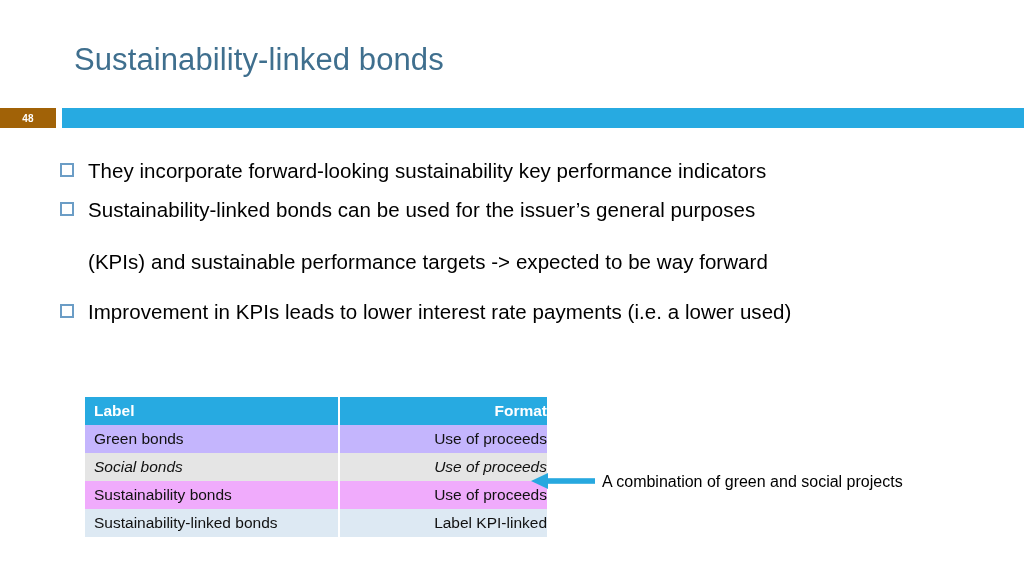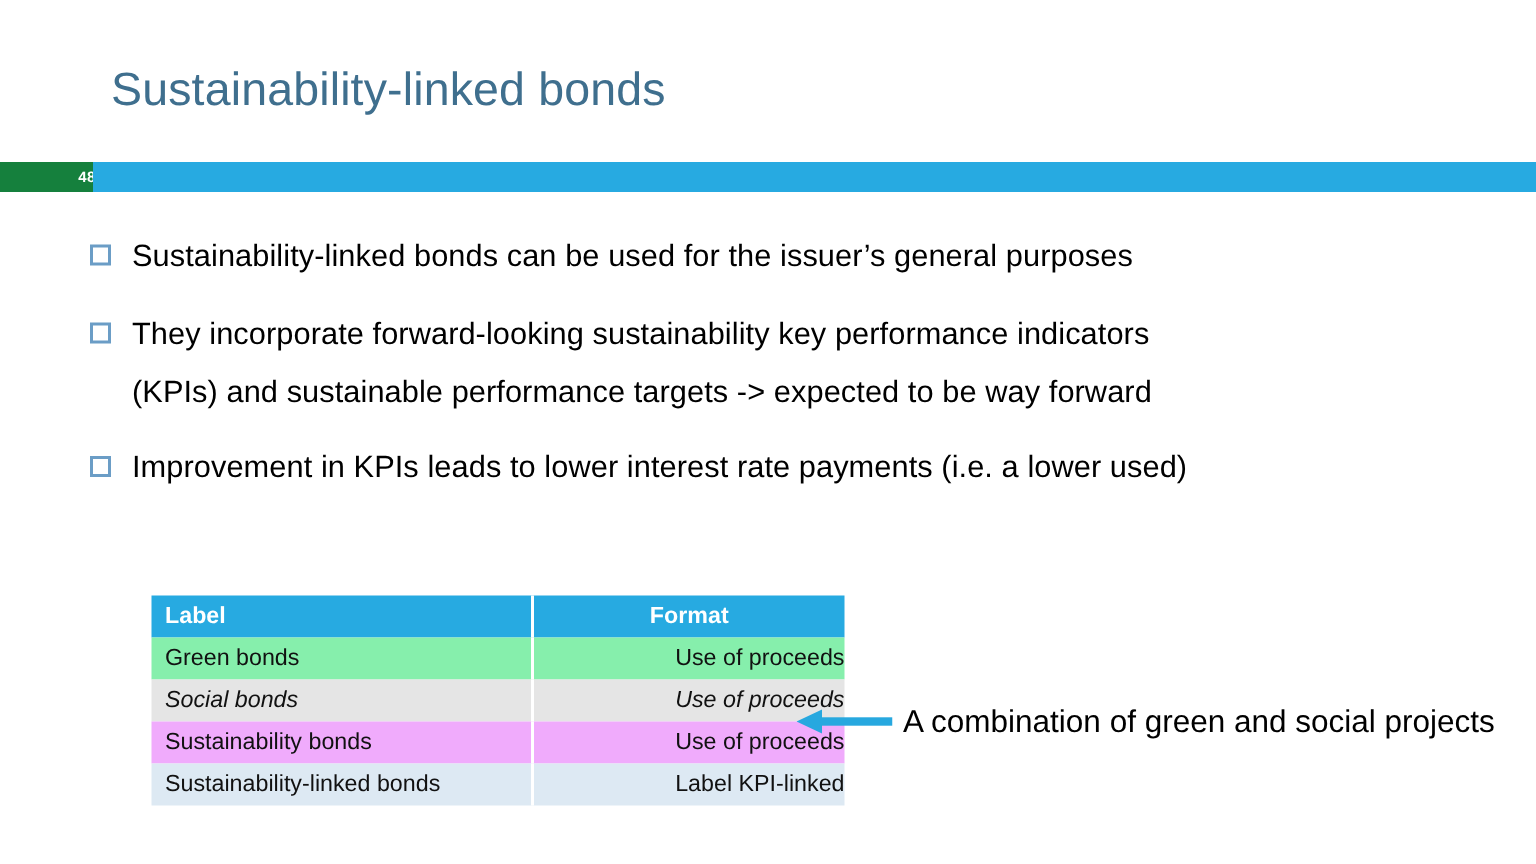--- a/index.html
+++ b/index.html
@@ -36,29 +36,28 @@
     top: 108px;
     width: 1024px;
     height: 20px;
   }
   .page-badge {
     position: absolute;
     left: 0;
     top: 0;
     width: 56px;
     height: 20px;
-    background: #15803d;
+    background: #a16207;
     color: #ffffff;
     font-size: 10px;
     font-weight: bold;
     display: flex;
     align-items: center;
     justify-content: center;
     letter-spacing: 0.3px;
-    padding-left: 30px;
   }
   .header-rule {
     position: absolute;
     left: 62px;
     top: 0;
     width: 962px;
     height: 20px;
     background: #27aae1;
   }
 
@@ -89,21 +88,21 @@
     line-height: 31px;
     color: #000000;
     letter-spacing: 0.05px;
   }
   .bullet-row.b1 { margin-bottom: 21px; }
   .bullet-row.b2 { margin-bottom: 19px; align-items: center; }
 
   
   .bond-table {
     position: absolute;
-    left: 101px;
+    left: 85px;
     top: 397px;
     width: 462px;
     border-collapse: collapse;
     table-layout: fixed;
   }
   .bond-table th,
   .bond-table td {
     font-size: 15.5px;
     line-height: 22px;
     padding: 2px 0 2px 0;
@@ -117,78 +116,78 @@
     background: #27aae1;
     color: #ffffff;
     font-weight: bold;
   }
   .bond-table thead th.h-label {
     text-align: left;
     padding-left: 9px;
     border-right: 2px solid #ffffff;
   }
   .bond-table thead th.h-format {
-    text-align: center;
+    text-align: right;
   }
 
   .bond-table tbody td {
     color: #111111;
     font-weight: 400;
   }
   .bond-table tbody td.t-label {
     text-align: left;
     padding-left: 9px;
     border-right: 2px solid #ffffff;
   }
   .bond-table tbody td.t-format {
     text-align: right;
   }
-  .bond-table tbody tr.shade-a td { background: #86efac; }
+  .bond-table tbody tr.shade-a td { background: #c4b5fd; }
   .bond-table tbody tr.shade-b td { background: #e5e5e5; font-style: italic; }
   .bond-table tbody tr.shade-c td { background: #f0abfc; }
   .bond-table tbody tr.shade-d td { background: #dde9f3; }
 
   
   .callout-arrow {
     position: absolute;
     left: 531px;
     top: 472px;
     width: 64px;
     height: 18px;
   }
   .callout-note {
     position: absolute;
     left: 602px;
     top: 471px;
-    font-size: 21px;
+    font-size: 16px;
     line-height: 21px;
     color: #000000;
     white-space: nowrap;
   }
 </style>
 </head>
 <body>
 
 <div class="slide-title">Sustainability-linked bonds</div>
 
 <div class="header-band">
   <div class="page-badge">48</div>
   <div class="header-rule"></div>
 </div>
 
 <div class="bullets">
 
+  <div class="bullet-row">
+    <span class="bullet-marker"></span>
+    <span class="bullet-text">They incorporate forward-looking sustainability key performance indicators</span>
+  </div>
+
   <div class="bullet-row b1">
     <span class="bullet-marker"></span>
     <span class="bullet-text">Sustainability-linked bonds can be used for the issuer’s general purposes</span>
-  </div>
-
-  <div class="bullet-row">
-    <span class="bullet-marker"></span>
-    <span class="bullet-text">They incorporate forward-looking sustainability key performance indicators</span>
   </div>
 
   <div class="bullet-row b2">
     <span class="bullet-marker" style="border-color:transparent;background:transparent;"></span>
     <span class="bullet-text">(KPIs) and sustainable performance targets -&gt; expected to be way forward</span>
   </div>
 
   <div class="bullet-row">
     <span class="bullet-marker"></span>
     <span class="bullet-text">Improvement in KPIs leads to lower interest rate payments (i.e. a lower used)</span>

